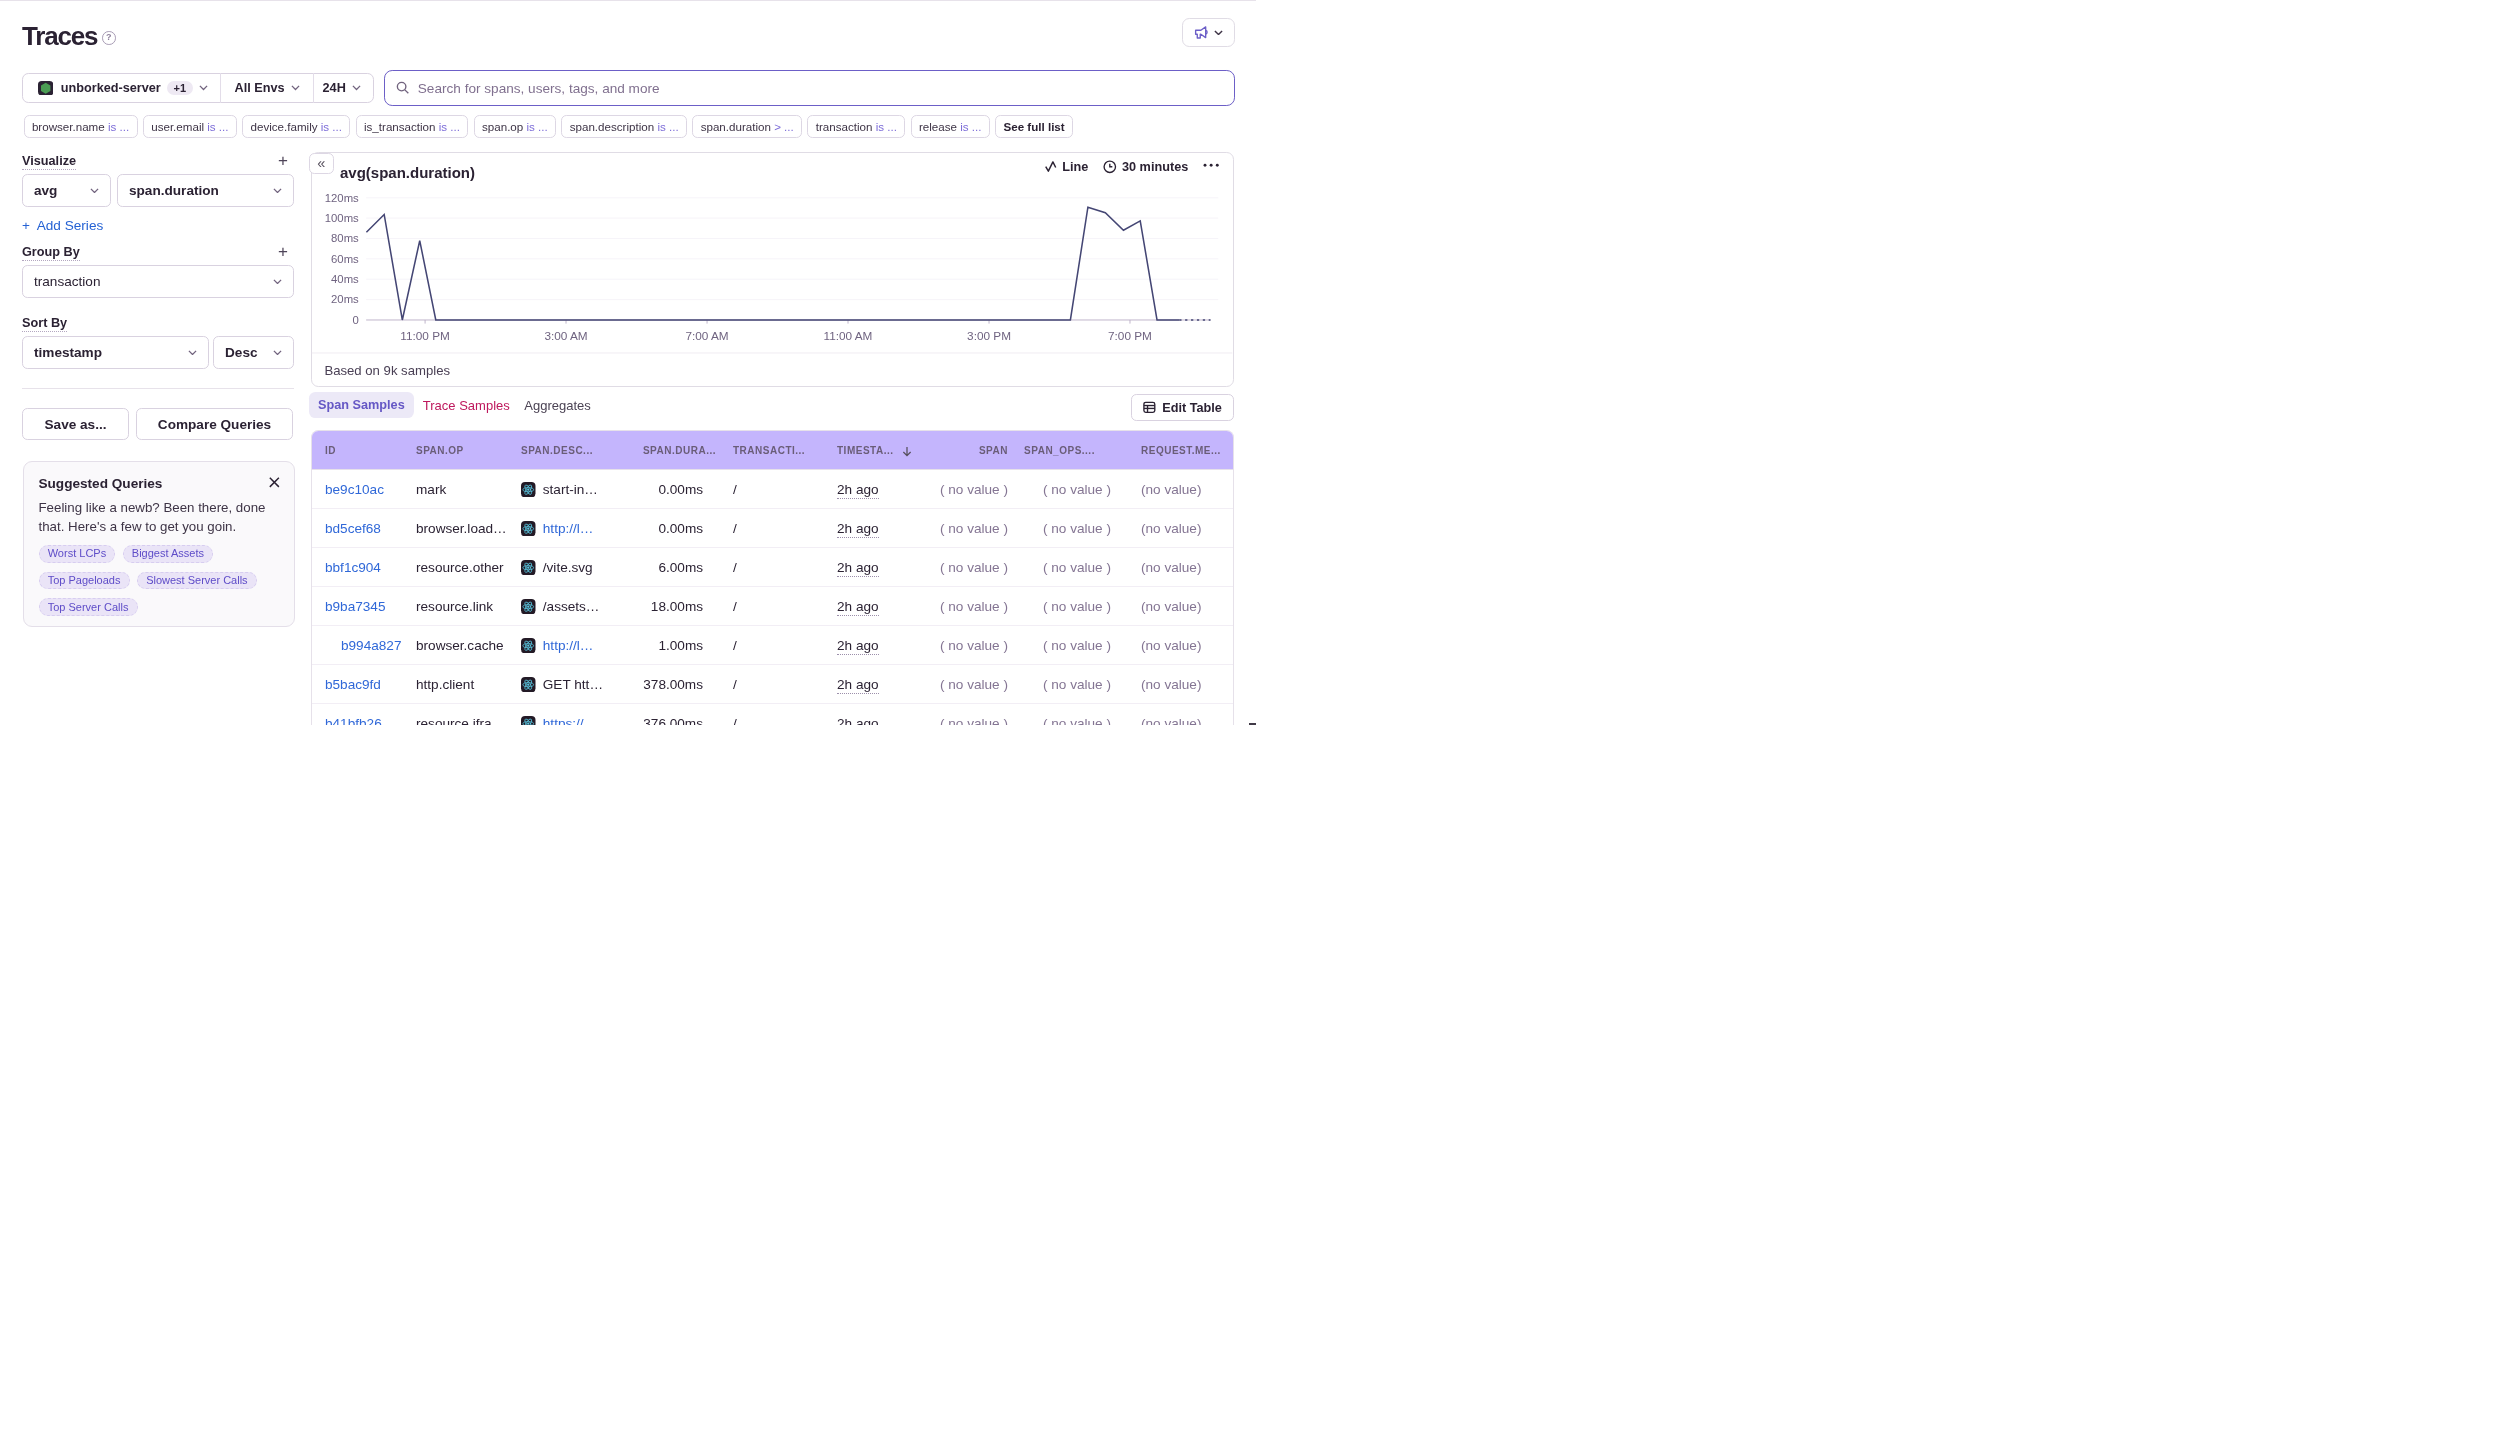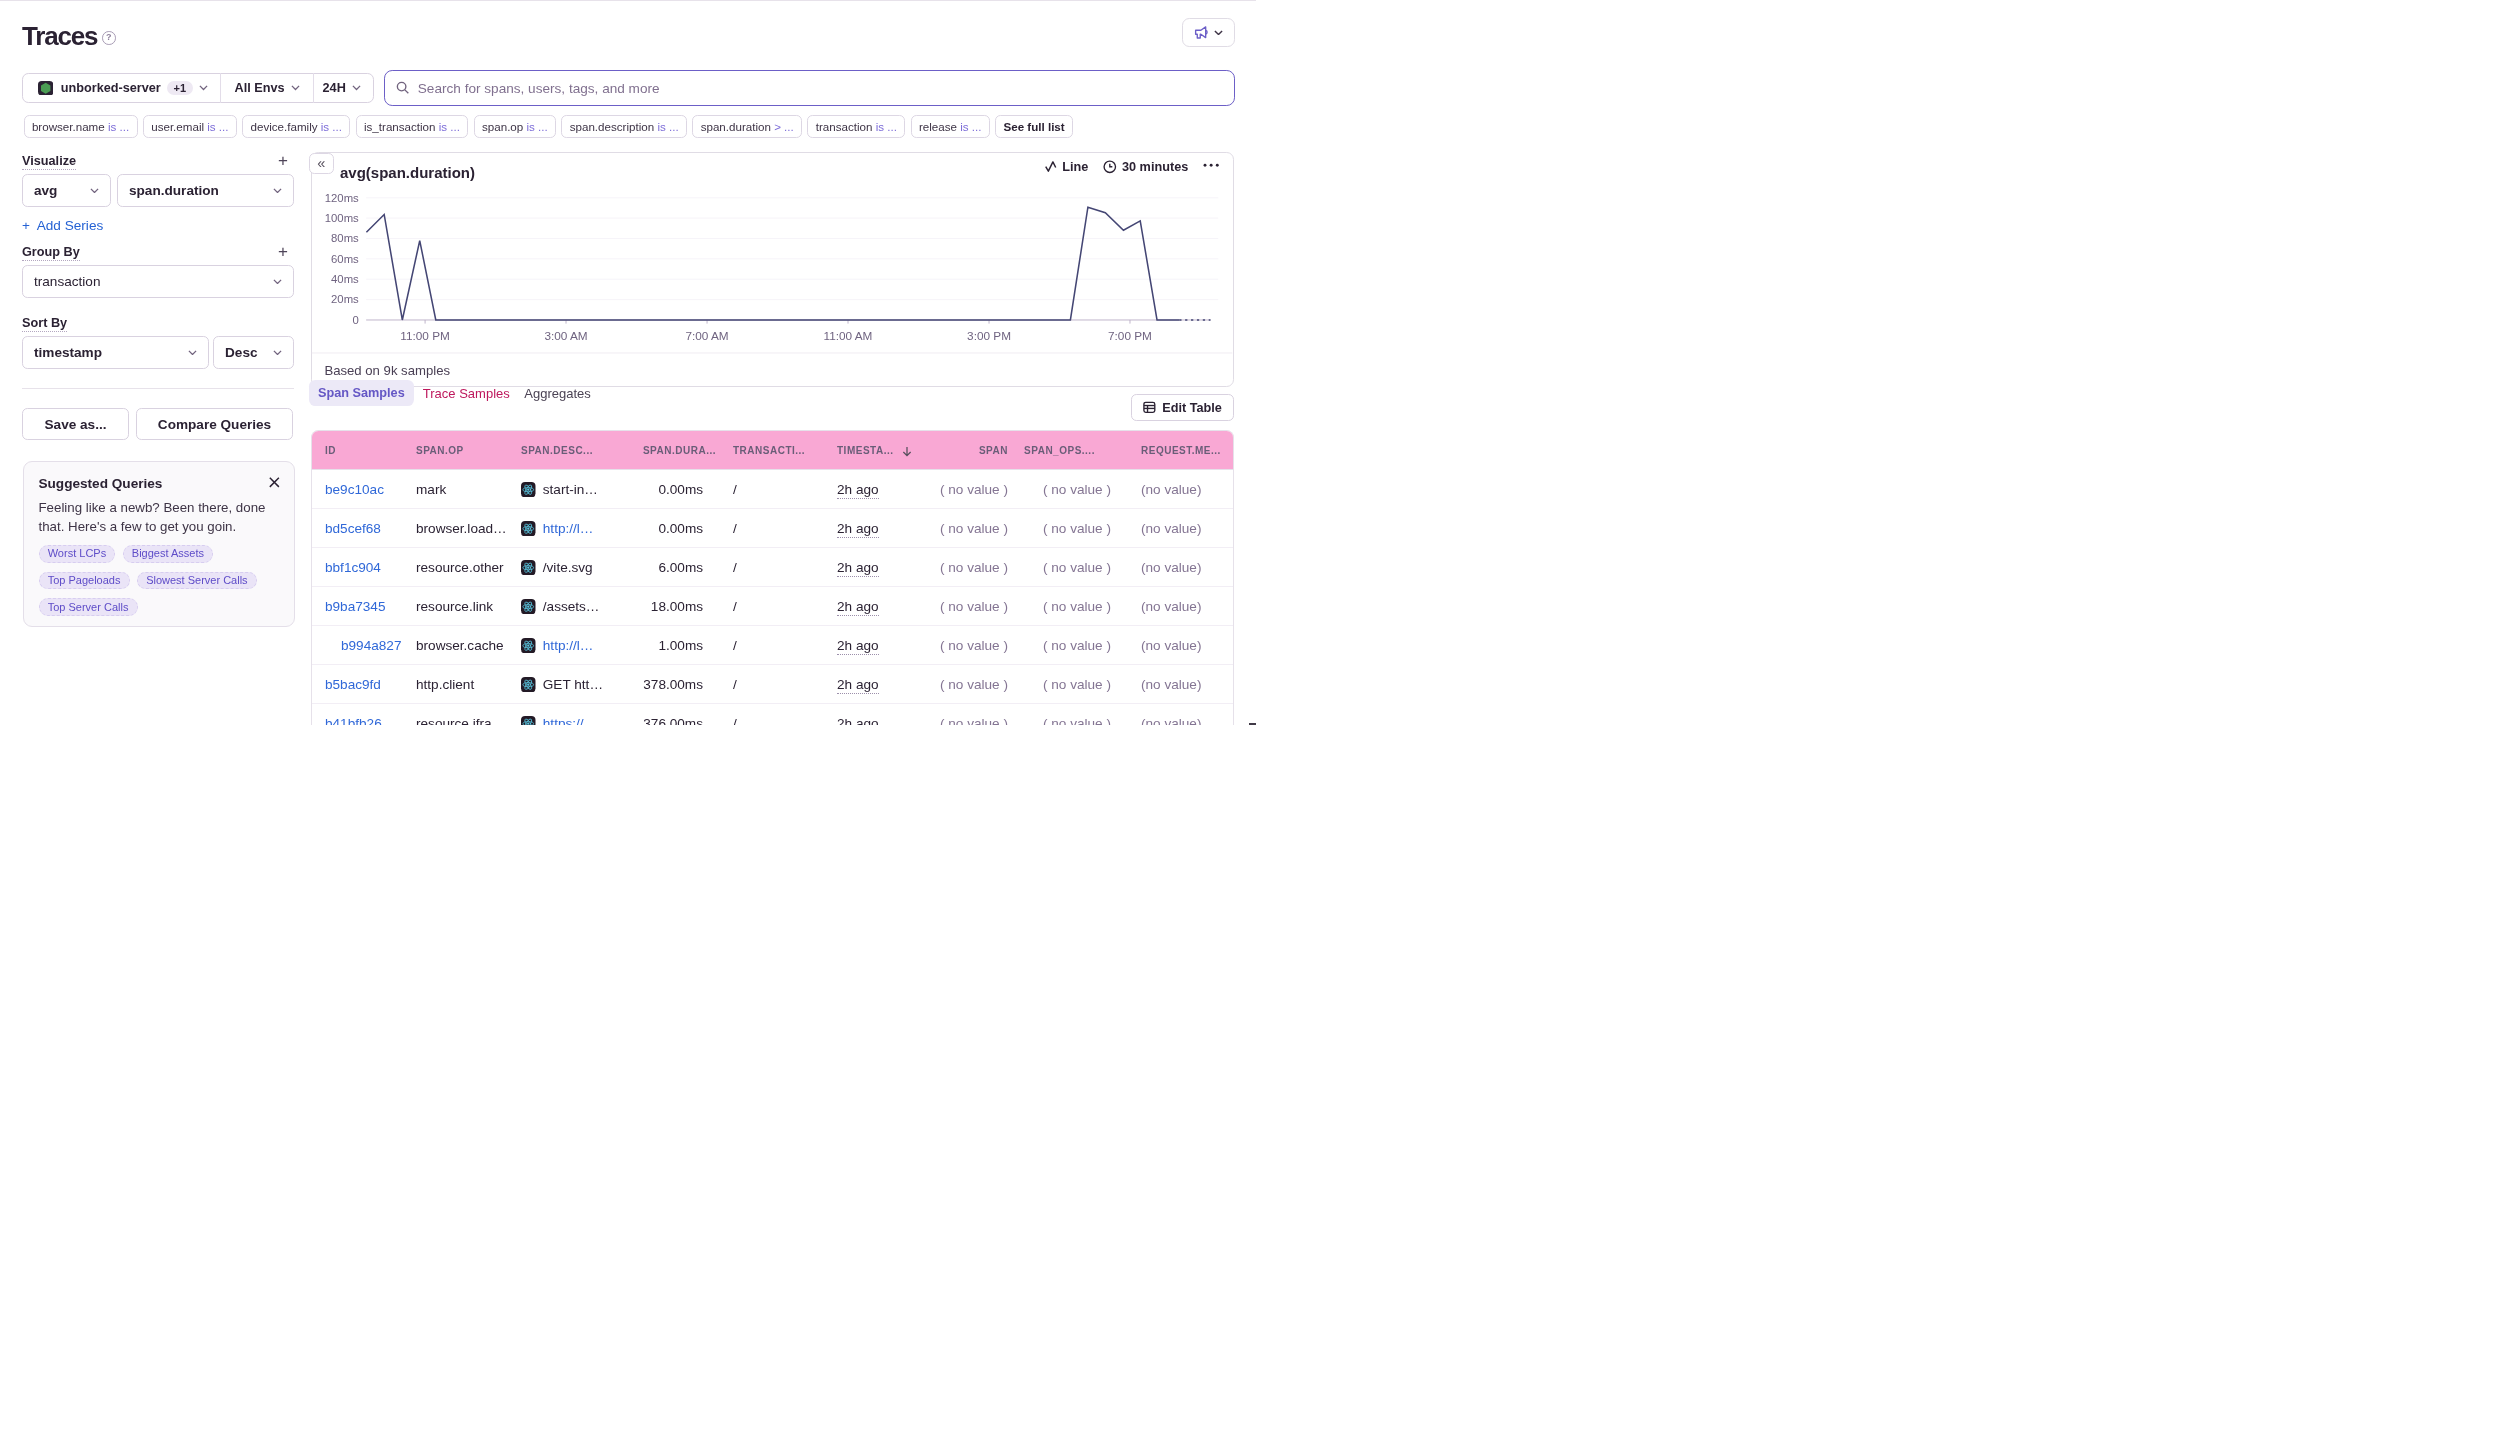--- a/index.html
+++ b/index.html
@@ -57,29 +57,29 @@
 
   
   #panel { left:311px; top:152px; width:923px; height:235px; border:0.9px solid #e0dce5; border-radius:7.3px; background:#fff;}
   #collapse { left:309px; top:153px; width:24.5px; height:21px; border:0.9px solid #ddd7e4; border-radius:5.4px;
     background:#fff; color:#57505e; font-size:14.5px; text-align:center; line-height:18px; }
   #ctitle { left:340px; top:164px; font-size:15px; font-weight:bold; }
   .ctrl { font-size:12.7px; font-weight:bold; color:#2b2233; display:flex; align-items:center; gap:5.4px;}
   #chart { left:311px; top:152px; }
 
   
-  #tabs { left:309px; top:380px; display:flex; align-items:flex-end; }
+  #tabs { left:309px; top:392px; display:flex; align-items:flex-end; }
   .tabpill { height:26px; border-radius:6.4px; display:flex; align-items:center; padding:0 9px; font-size:12.7px; }
   #edittable { left:1131px; top:394px; width:103px; height:27px; border:0.9px solid #d9d2e0; border-radius:5.4px;
     display:flex; align-items:center; justify-content:center; gap:6.4px; font-size:12.7px; font-weight:bold; background:#fff;}
 
   
   #tbl { left:311px; top:430px; width:923px; height:296px; border:0.9px solid #e6e1ea; border-radius:7.3px 7.3px 0 0;
     border-bottom:none; overflow:hidden; background:#fff;}
-  .thead { height:39px; background:#f9a8d4; border-bottom:0.9px solid #e6e1ea; position:relative; }
+  .thead { height:39px; background:#c4b5fd; border-bottom:0.9px solid #e6e1ea; position:relative; }
   .th { position:absolute; top:0; height:39px; line-height:39px; font-size:10px; font-weight:bold;
     color:#6a5d78; letter-spacing:0.5px; }
   .row { height:39px; border-bottom:0.9px solid #f2eef5; position:relative; }
   .row:last-child { border-bottom:none; }
   .td { position:absolute; top:0; height:39px; line-height:39px; font-size:13.6px; color:#2b2233; white-space:nowrap;}
   .link { color:#3068d8; }
   .nv { color:#847593; }
   .tago { border-bottom:0.9px dotted #9c8fab; line-height:16.3px; display:inline-block; }
   .ricon { display:inline-block; vertical-align:-3.2px; margin-right:7.3px; }
 </style>

